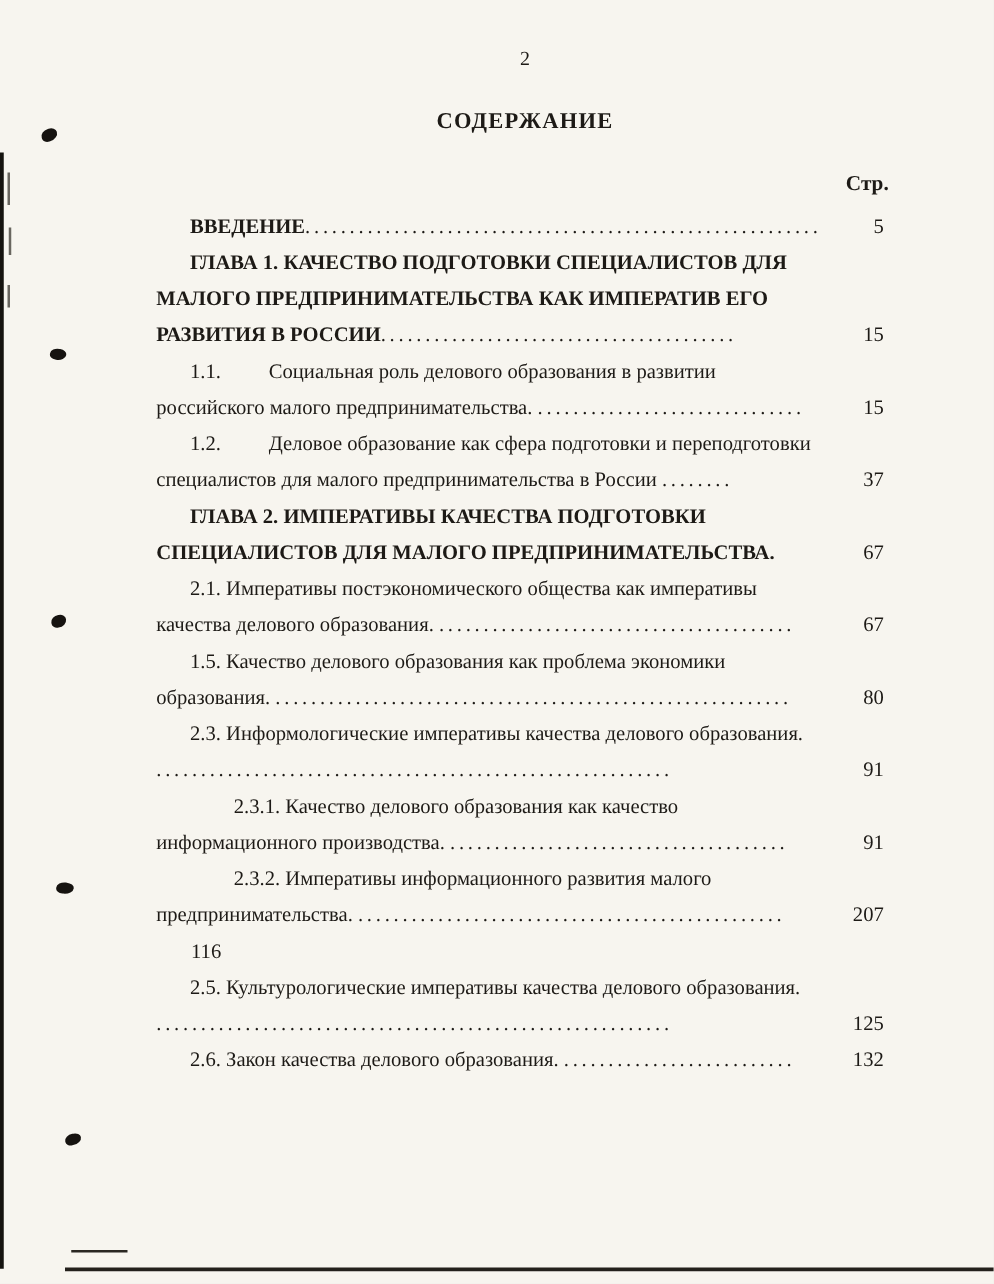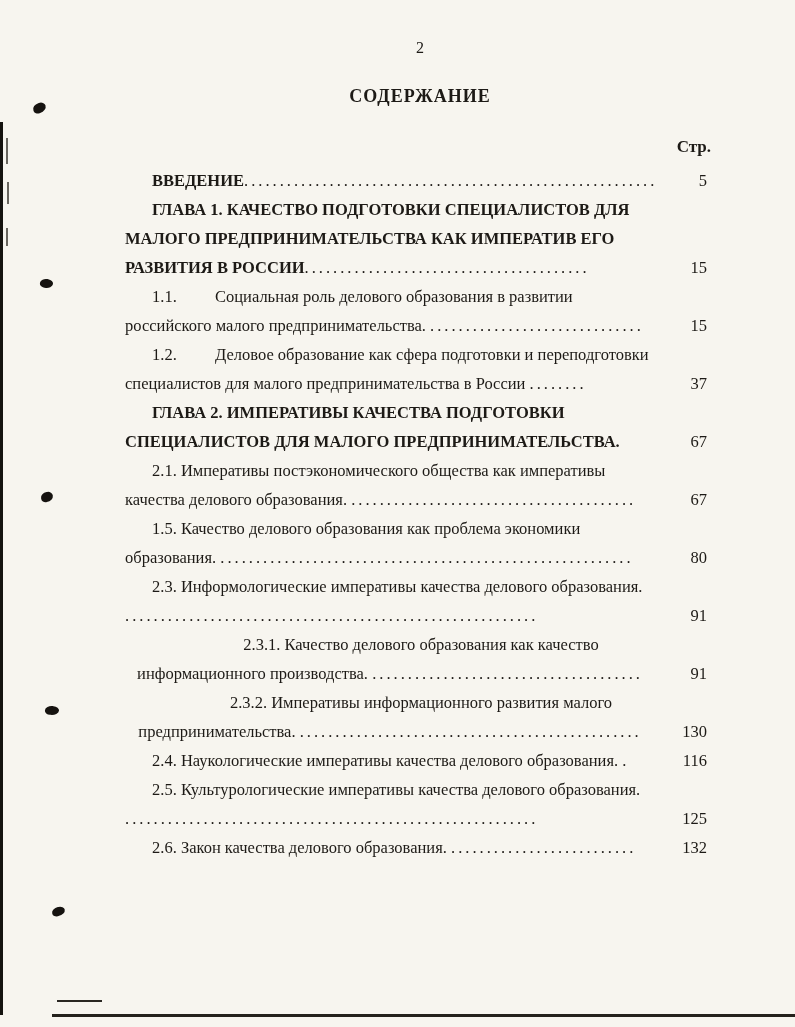--- a/index.html
+++ b/index.html
@@ -43,21 +43,21 @@
   .entry {
     display: flex;
     align-items: flex-end;
     font-size: 16.5px;
     line-height: 29px;
   }
   .entry .body {
     width: 530px;
     text-indent: 27px;
   }
-  .entry.sub .body { text-indent: 62px; text-align: center; }
+  .entry.sub .body { text-indent: 62px; }
   .entry.bold .body { font-weight: bold; }
   .entry .num {
     display: inline-block;
     width: 63px;
     text-indent: 0;
   }
   .entry .pg {
     width: 60px;
     text-align: right;
     padding-right: 8px;
@@ -176,25 +176,24 @@
         <div class="pg">91</div>
       </div>
 
       <div class="entry sub">
         <div class="body"><span>2.3.1. Качество делового образования как качество информационного производства. </span><span class="dots">......................................</span></div>
         <div class="pg">91</div>
       </div>
 
       <div class="entry sub">
         <div class="body"><span>2.3.2. Императивы информационного развития малого предпринимательства. </span><span class="dots">................................................</span></div>
-        <div class="pg">130</div>
-      </div>
-
-      <div class="entry">
-        <div class="body"><span>2.4. Наукологические императивы качества делового образования. </span><span class="dots">.</span></div>
+        <div class="pg">207</div>
+      </div>
+
+      <div class="entry">
         <div class="pg">116</div>
       </div>
 
       <div class="entry">
         <div class="body"><span>2.5. Культурологические императивы качества делового образования. </span><span class="dots">..........................................................</span></div>
         <div class="pg">125</div>
       </div>
 
       <div class="entry">
         <div class="body"><span>2.6. Закон качества делового образования. </span><span class="dots">..........................</span></div>

